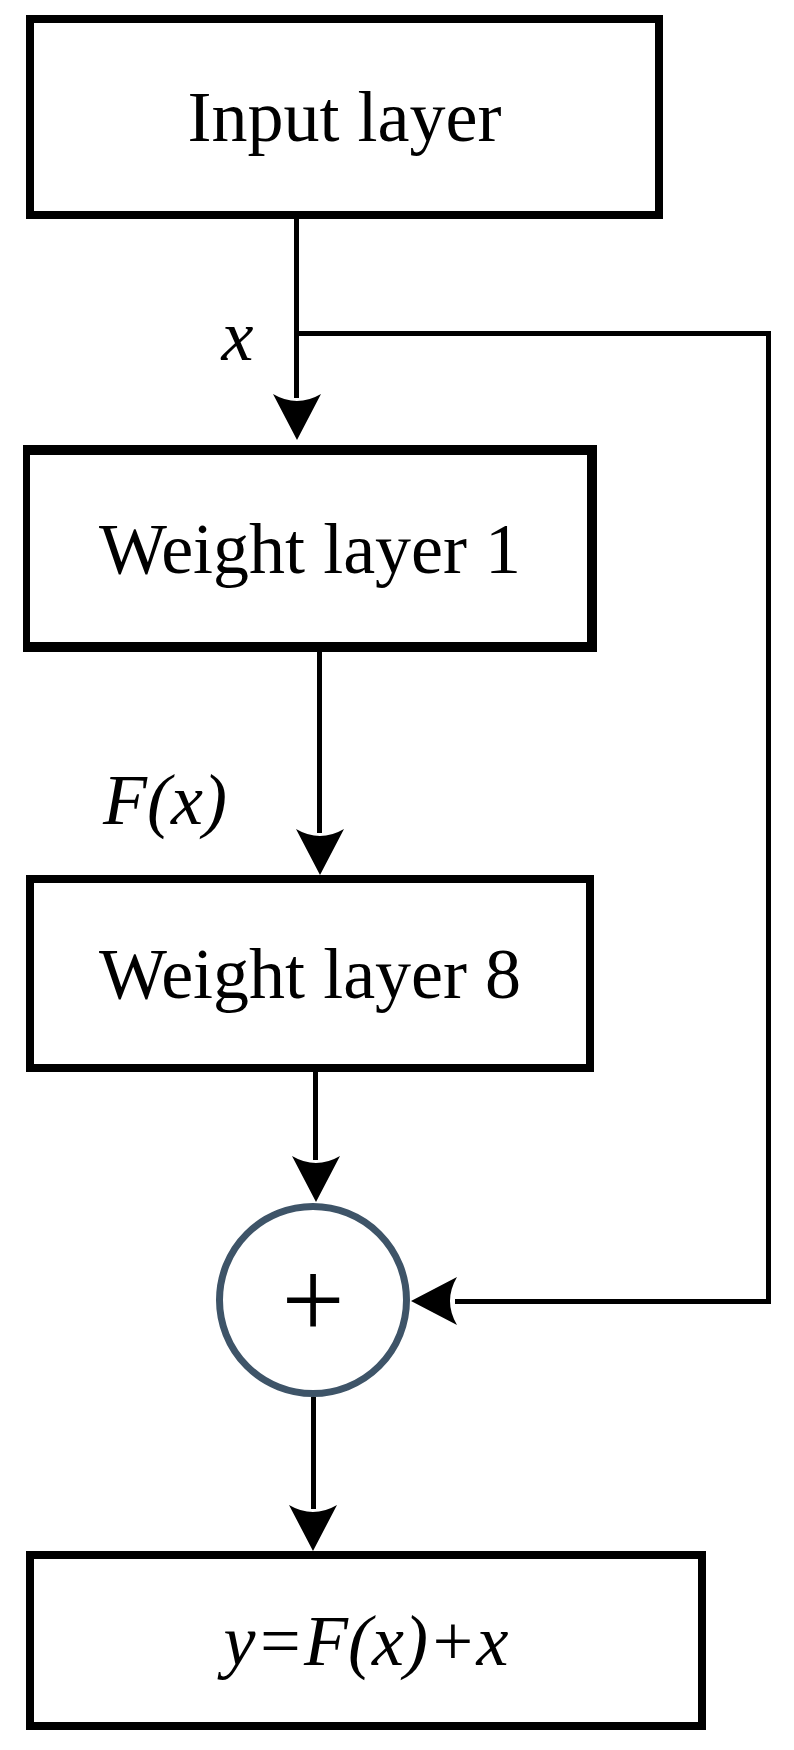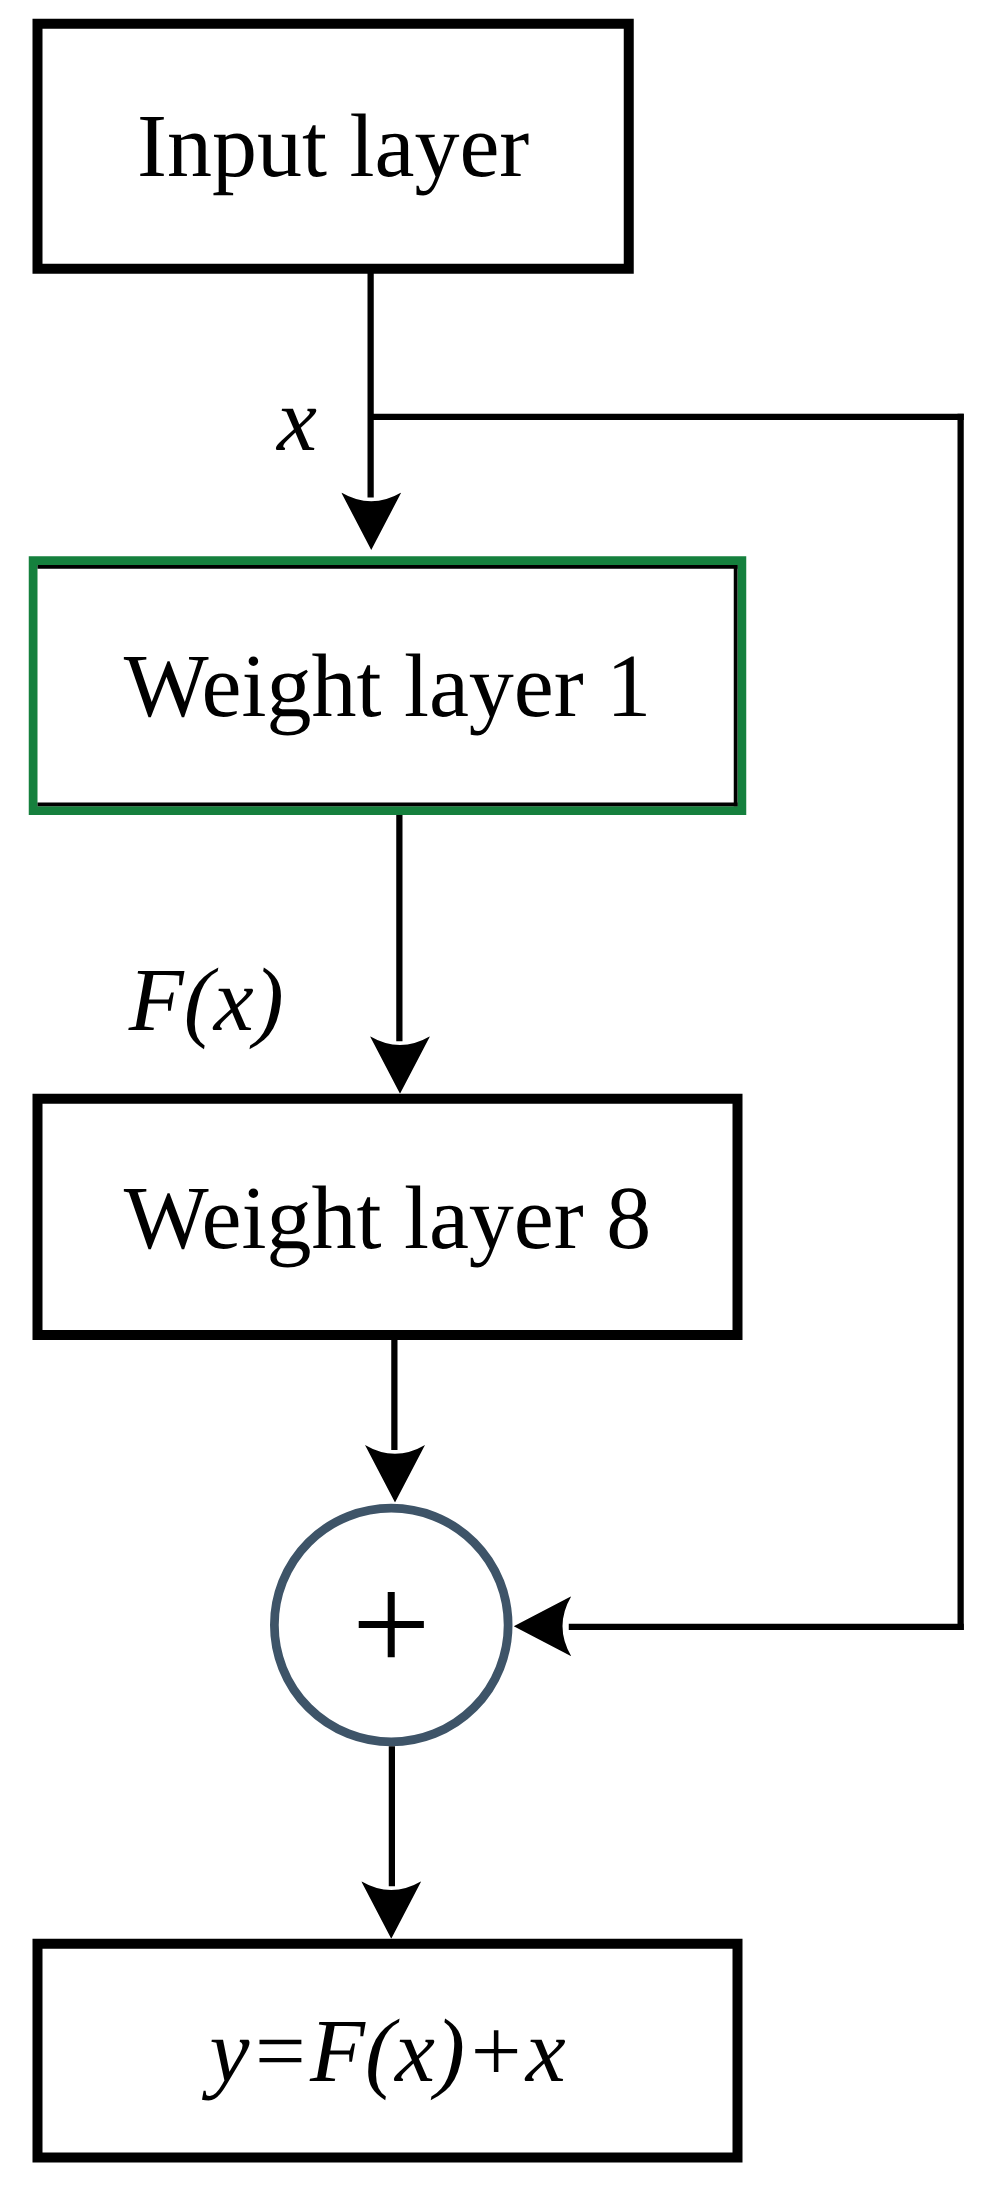--- a/index.html
+++ b/index.html
@@ -17,35 +17,35 @@
   
   .node {
     display: flex;
     align-items: center;
     justify-content: center;
     background: #ffffff;
     text-align: center;
   }
   .node span { font-size: 72px; line-height: 1; white-space: nowrap; }
   .box-black { border: 8px solid #000000; }
-  .box-blue  { border: 7px solid #15803d; }
+  .box-blue  { border: 7px solid #000000; }
   
   .inner-black {
     position: absolute;
     left: 0; right: 0; top: 0; bottom: 0;
     border-top: 3px solid #000000;
     border-right: 3px solid #000000;
     border-bottom: 3px solid #000000;
     pointer-events: none;
   }
 
-  .input-box  { left: 26px;  top: 15px;   width: 481px; height: 204px; }
+  .input-box  { left: 26px;  top: 15px;   width: 637px; height: 204px; }
   .wl1-box    { left: 23px;  top: 445px;  width: 574px; height: 207px; position: absolute; }
   .wl2-box    { left: 26px;  top: 875px;  width: 568px; height: 197px; }
-  .output-box { left: 26px;  top: 1551px; width: 568px; height: 179px; }
+  .output-box { left: 26px;  top: 1551px; width: 680px; height: 179px; }
   .output-box span, .edge-label { font-style: italic; }
 
   
   .line { background: #000000; }
   .line-1      { left: 294px; top: 218px;  width: 5px;   height: 180px; }
   .branch-h    { left: 297px; top: 331px;  width: 474px; height: 5px; }
   .skip-v      { left: 766px; top: 331px;  width: 5px;   height: 973px; }
   .skip-h      { left: 455px; top: 1299px; width: 316px; height: 5px; }
   .line-2      { left: 317px; top: 652px;  width: 5px;   height: 181px; }
   .line-3      { left: 313px; top: 1072px; width: 5px;   height: 88px; }

